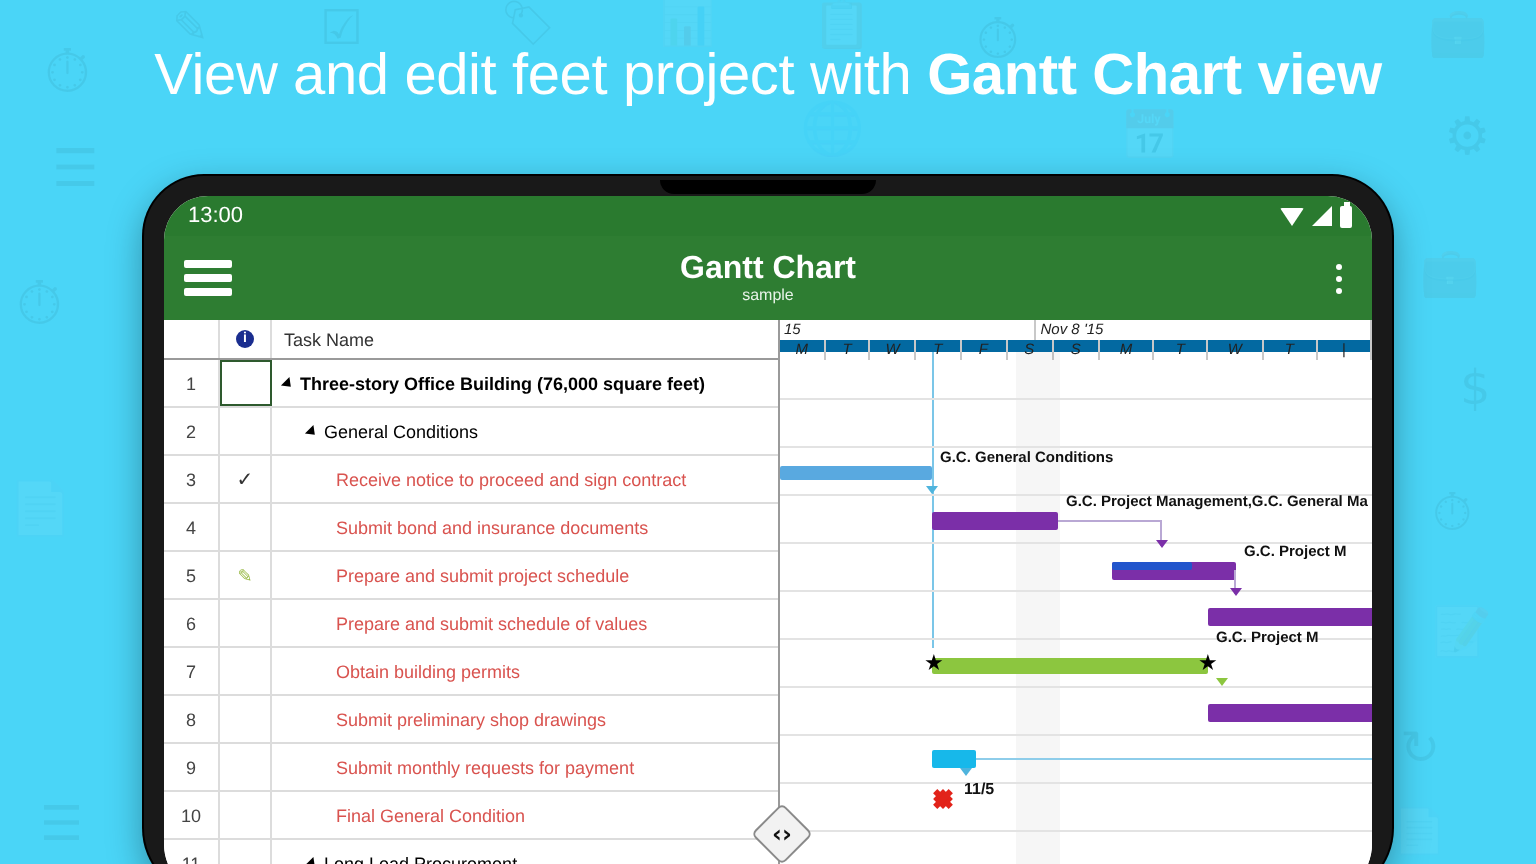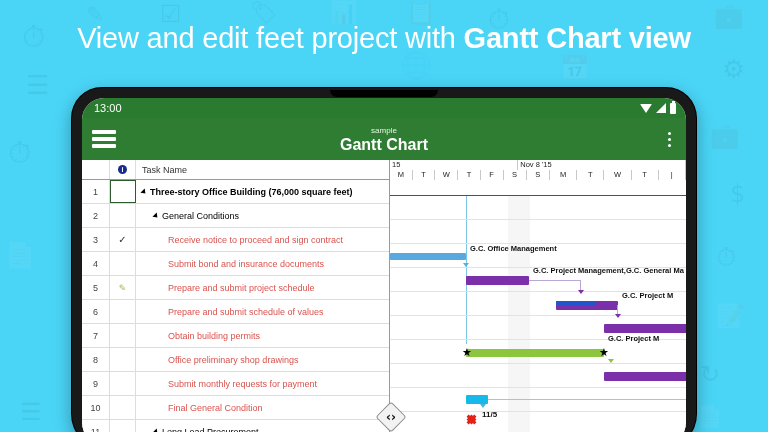--- a/index.html
+++ b/index.html
@@ -187,21 +187,21 @@
     border-top: 3px solid transparent;
     border-bottom: 3px solid transparent;
     transform: rotate(45deg);
     margin-right: 4px;
     vertical-align: middle;
   }
   .chk { color: #333; font-size: 10px; }
   .note { color: #9aba4a; font-size: 9px; }
 
   
-  #tl-head { height: 36px; border-bottom: 1px solid #0369a1; position: relative; }
+  #tl-head { height: 16px; border-bottom: 6px solid #0369a1; position: relative; font-style: italic; }
   #tl-weeks { height: 10px; display: flex; position: relative; }
   .wk {
     font-size: 7.5px; color: #222;
     border-right: 1px solid #c8c8c8;
     padding-left: 2px; line-height: 10px;
     overflow: hidden; white-space: nowrap;
   }
   #tl-days { height: 10px; display: flex; }
   .dcell {
     flex: 1 0 auto;
@@ -331,22 +331,22 @@
       </span>
     </div>
 
     <div id="appbar">
       <div id="hamburger">
           <i></i>
           <i></i>
           <i></i>
         </div>
       <div id="appbar-titles">
+        <div id="app-title">Gantt Chart</div>
         <div id="app-subtitle">sample</div>
-        <div id="app-title">Gantt Chart</div>
       </div>
       <div id="overflow">
           <i></i>
           <i></i>
           <i></i>
         </div>
     </div>
 
     <div id="content">
 
@@ -418,21 +418,21 @@
           <div class="c-ind"></div>
           <div class="c-name lvl2">
               <span>Obtain building permits</span>
             </div>
         </div>
 
         <div class="trow">
           <div class="c-id">8</div>
           <div class="c-ind"></div>
           <div class="c-name lvl2">
-              <span>Office preliminary shop drawings</span>
+              <span>Submit preliminary shop drawings</span>
             </div>
         </div>
 
         <div class="trow">
           <div class="c-id">9</div>
           <div class="c-ind"></div>
           <div class="c-name lvl2">
               <span>Submit monthly requests for payment</span>
             </div>
         </div>
@@ -481,21 +481,21 @@
           <div id="weekend-band"></div>
 
           <div class="vline" style="left:76px;top:0px;height:148px;"></div>
 
           <div class="gridrow"></div>
 
           <div class="gridrow"></div>
 
           <div class="gridrow">
             <div class="bar bar-blue" style="left:0px;top:9px;width:76px;"></div>
-            <div class="bar-lbl" style="left:80px;top:0px;">G.C. Office Management</div>
+            <div class="bar-lbl" style="left:80px;top:0px;">G.C. General Conditions</div>
             <div class="arrow-dn b" style="left:73px;top:19px;"></div>
           </div>
 
           <div class="gridrow">
             <div class="bar bar-purple" style="left:76px;top:8px;width:63px;"></div>
             <div class="link" style="left:139px;top:12px;width:52px;height:1px;"></div>
             <div class="link" style="left:190px;top:12px;width:1px;height:13px;"></div>
             <div class="bar-lbl" style="left:143px;top:-2px;">G.C. Project Management,G.C. General Ma</div>
           </div>
 

